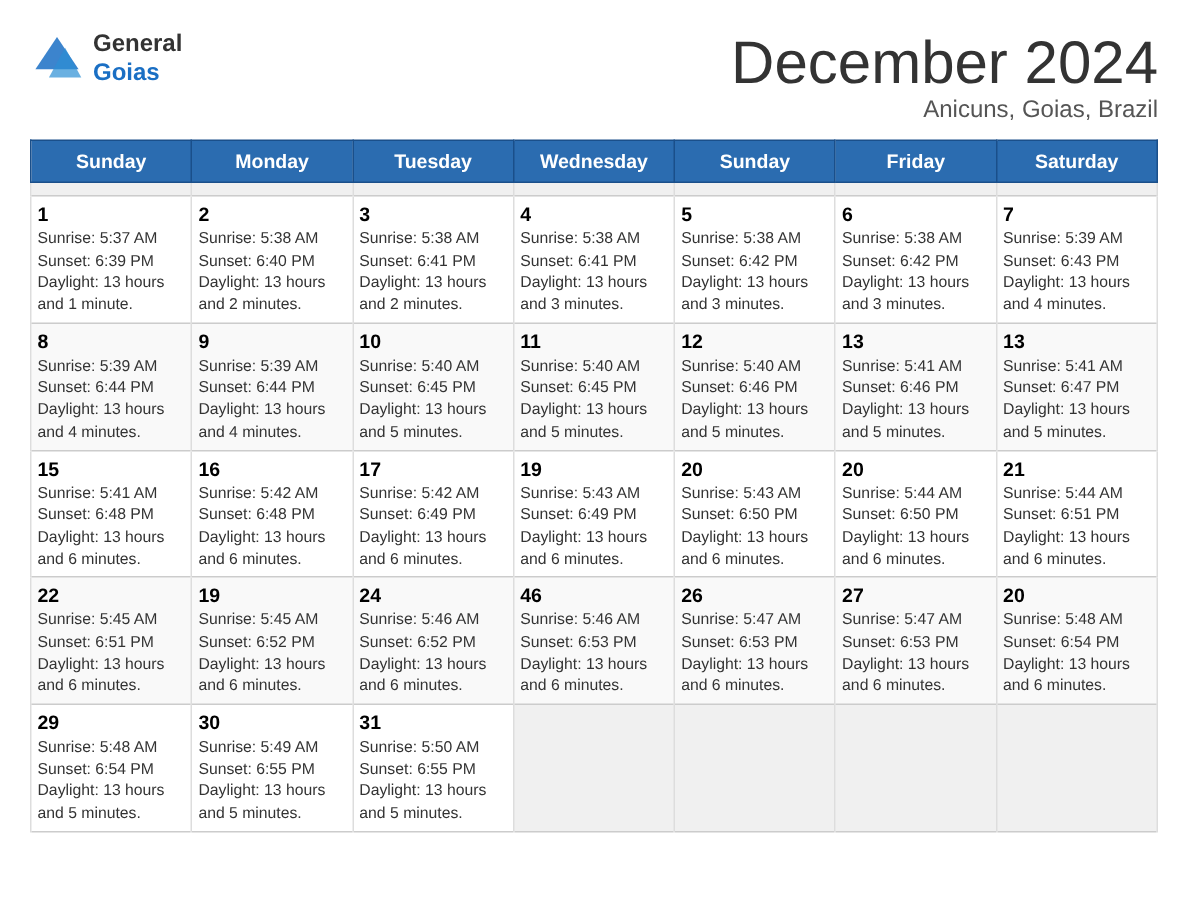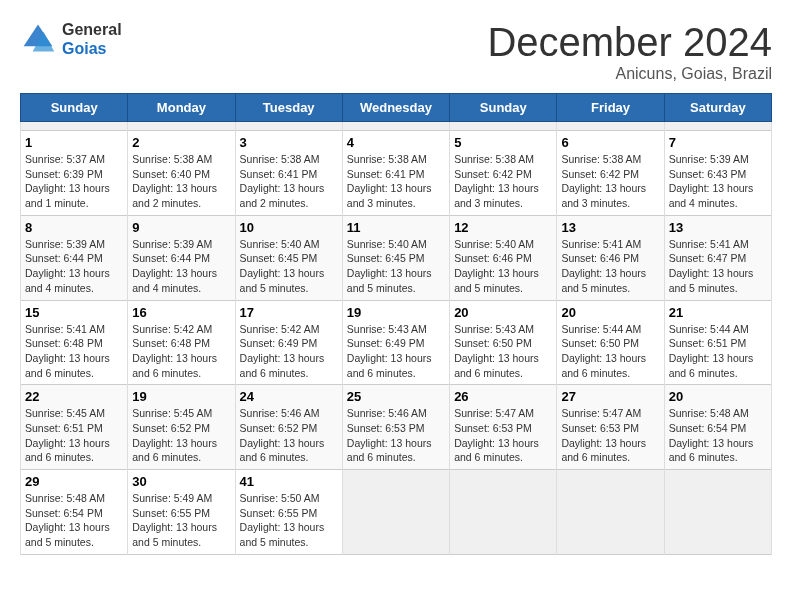--- a/index.html
+++ b/index.html
@@ -230,21 +230,21 @@
         </td>
         <td>
           <span class="day-number">19</span>
           <div class="day-info">Sunrise: 5:45 AM<br>Sunset: 6:52 PM<br>Daylight: 13 hours and 6 minutes.</div>
         </td>
         <td>
           <span class="day-number">24</span>
           <div class="day-info">Sunrise: 5:46 AM<br>Sunset: 6:52 PM<br>Daylight: 13 hours and 6 minutes.</div>
         </td>
         <td>
-          <span class="day-number">25</span>
+          <span class="day-number">46</span>
           <div class="day-info">Sunrise: 5:46 AM<br>Sunset: 6:53 PM<br>Daylight: 13 hours and 6 minutes.</div>
         </td>
         <td>
           <span class="day-number">26</span>
           <div class="day-info">Sunrise: 5:47 AM<br>Sunset: 6:53 PM<br>Daylight: 13 hours and 6 minutes.</div>
         </td>
         <td>
           <span class="day-number">27</span>
           <div class="day-info">Sunrise: 5:47 AM<br>Sunset: 6:53 PM<br>Daylight: 13 hours and 6 minutes.</div>
         </td>
@@ -256,21 +256,21 @@
       <tr>
         <td>
           <span class="day-number">29</span>
           <div class="day-info">Sunrise: 5:48 AM<br>Sunset: 6:54 PM<br>Daylight: 13 hours and 5 minutes.</div>
         </td>
         <td>
           <span class="day-number">30</span>
           <div class="day-info">Sunrise: 5:49 AM<br>Sunset: 6:55 PM<br>Daylight: 13 hours and 5 minutes.</div>
         </td>
         <td>
-          <span class="day-number">41</span>
+          <span class="day-number">31</span>
           <div class="day-info">Sunrise: 5:50 AM<br>Sunset: 6:55 PM<br>Daylight: 13 hours and 5 minutes.</div>
         </td>
         <td class="empty-cell"></td>
         <td class="empty-cell"></td>
         <td class="empty-cell"></td>
         <td class="empty-cell"></td>
       </tr>
     </tbody>
 </table>
 

